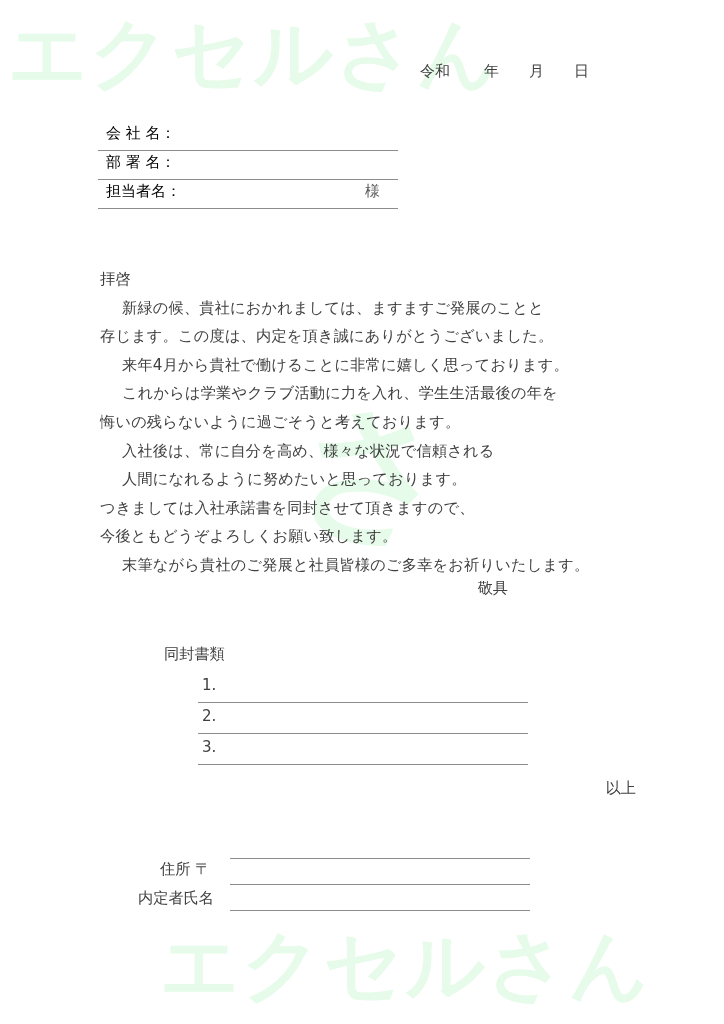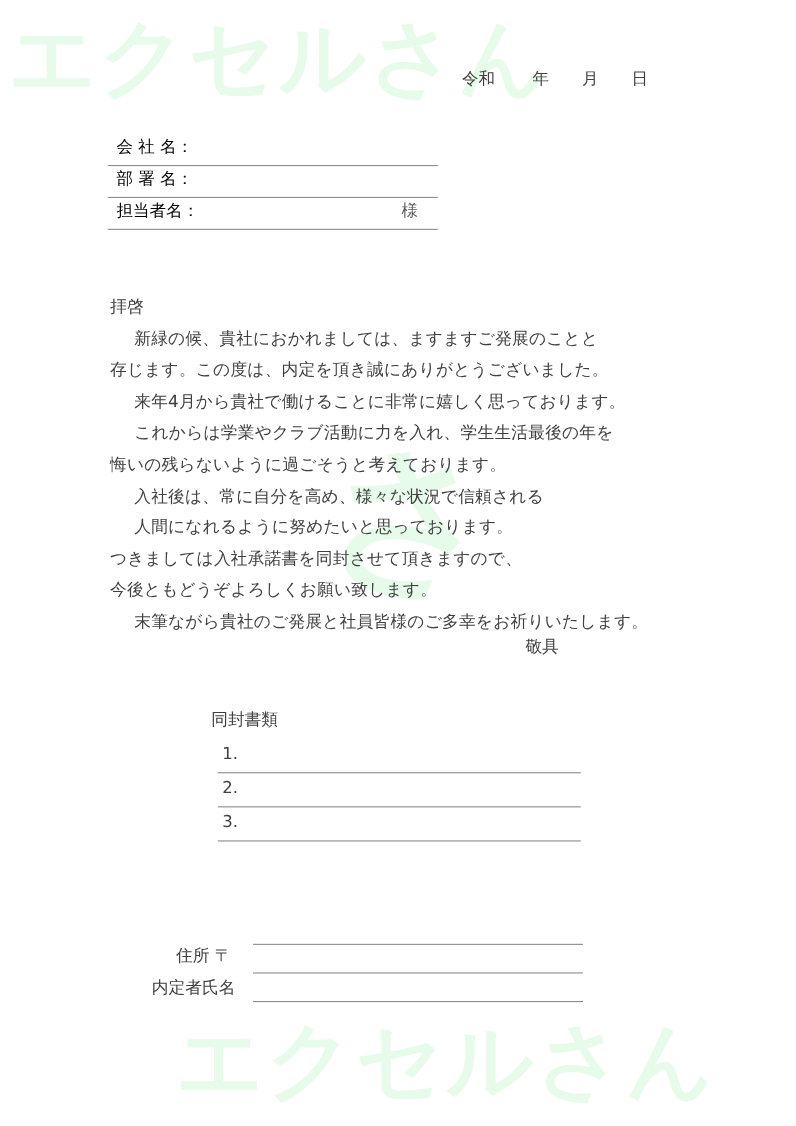--- a/index.html
+++ b/index.html
@@ -126,21 +126,20 @@
     font-size: 15.2px;
     color: #404040;
   }
 
   
   .encl-title {
     top: 644px;
     left: 164px;
     font-size: 15.2px;
     color: #404040;
-    margin-left: 28px;
   }
   .encl-list {
     position: absolute;
     top: 672px;
     left: 198px;
     width: 330px;
   }
   .encl-row {
     position: relative;
     height: 31px;
@@ -242,20 +241,21 @@
         <span class="encl-num">1.</span>
       </div>
       <div class="encl-row">
         <span class="encl-num">2.</span>
       </div>
       <div class="encl-row">
         <span class="encl-num">3.</span>
       </div>
     </div>
 
+    <div class="abs ijou">以上</div>
 
     <div class="sender"></div>
     <div class="snd-label snd-addr-label">住所 〒</div>
     <div class="snd-label snd-name-label">内定者氏名</div>
     <div class="snd-rule rule-1"></div>
     <div class="snd-rule rule-2"></div>
     <div class="snd-rule rule-3"></div>
 
   </div>
 </div>

